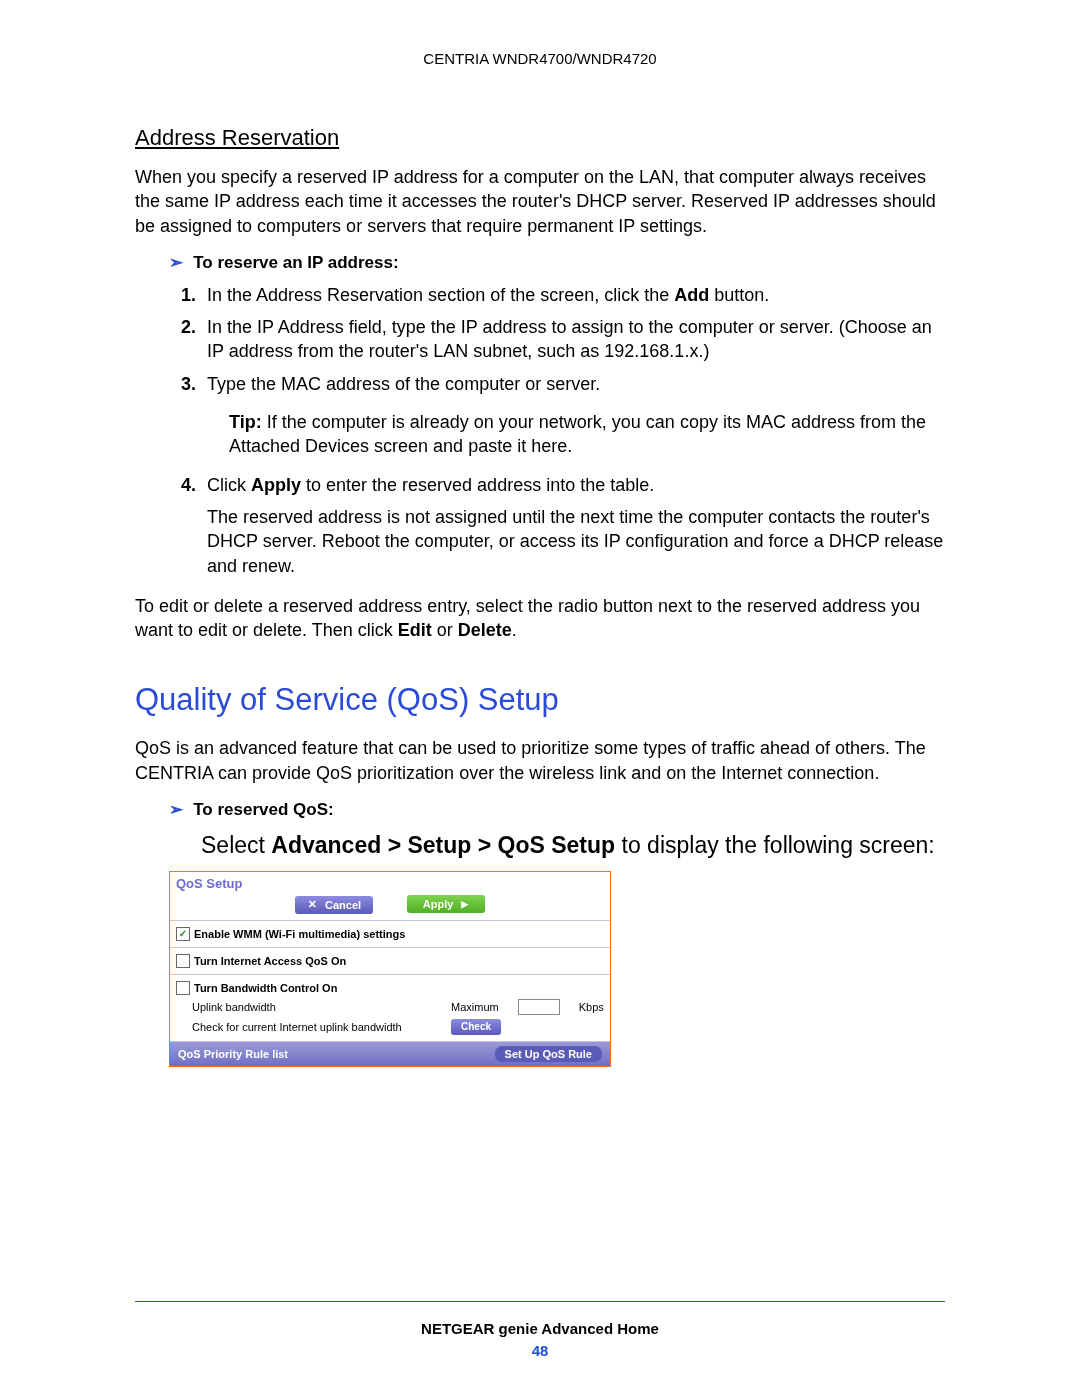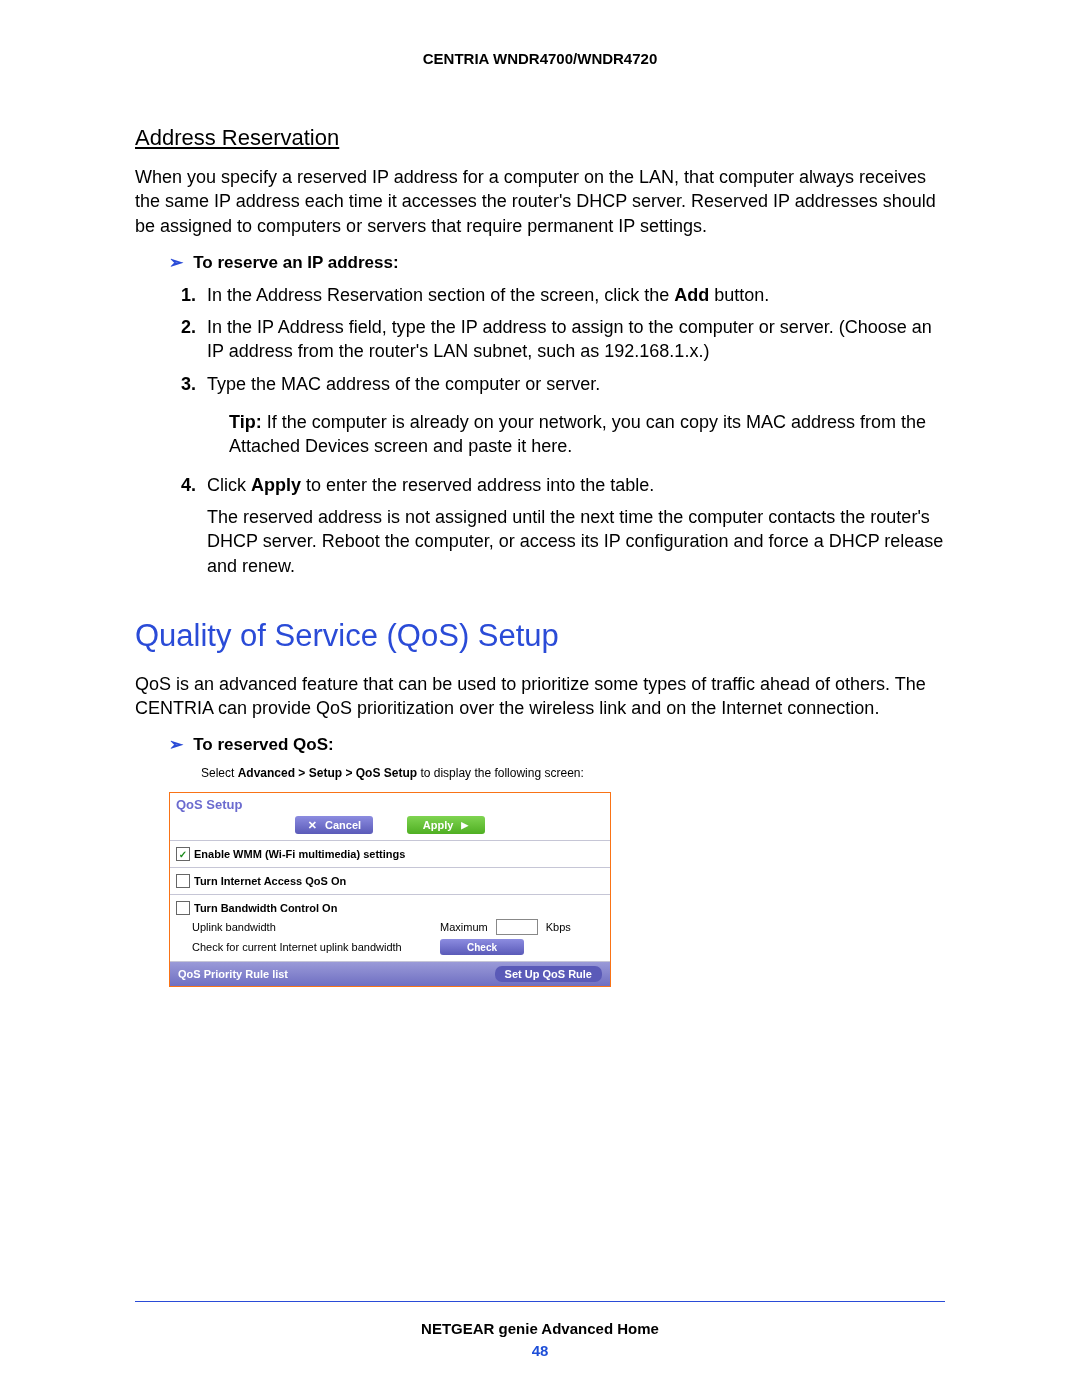--- a/index.html
+++ b/index.html
@@ -11,21 +11,21 @@
   }
   .page {
     width: 1080px;
     height: 1397px;
     position: relative;
     box-sizing: border-box;
     padding: 50px 135px 40px 135px;
   }
   .header-title {
     text-align: center;
-    font-weight: bold;
+    font-weight: normal;
     font-size: 15px;
     margin-bottom: 58px;
   }
   h2.section-h {
     font-family: "Trebuchet MS", Arial, sans-serif;
     font-weight: 500;
     color: #000;
     font-size: 22px;
     margin: 0 0 14px 0;
     text-decoration: underline;
@@ -70,21 +70,21 @@
     font-size: 18px;
     line-height: 1.35;
   }
   .tip-label { font-weight: bold; }
   .after-steps {
     font-size: 18px;
     line-height: 1.35;
     margin: 8px 0 0 0;
   }
   .indent-p {
-    font-size: 12px;
+    font-size: 23px;
     line-height: 1.35;
     margin: 10px 0 0 66px;
   }
   .bold { font-weight: bold; }
 
   
   .qos-panel {
     width: 440px;
     margin: 10px 0 0 34px;
     border: 1px solid #f97316;
@@ -148,32 +148,32 @@
     justify-content: center;
     font-size: 10px;
     color: #1a8a1a;
     background: #fff;
   }
   .sub-row {
     display: flex;
     align-items: center;
     margin: 4px 0 0 16px;
     font-size: 11px;
-    gap: 8px;
+    gap: 19px;
   }
   .sub-label { width: 240px; }
   .txt-input {
     border: 1px solid #888;
     height: 14px;
     width: 40px;
     background: #fff;
   }
   .btn-check {
     background: linear-gradient(#8c8ce0,#5a5ab8);
-    width: 84px;
+    width: 50px;
     height: 16px;
     font-size: 10px;
   }
   .qos-footer {
     background: linear-gradient(#9a9ad8,#6f6fc2);
     color: #fff;
     font-weight: bold;
     font-size: 11px;
     padding: 4px 8px;
     display: flex;
@@ -235,20 +235,23 @@
       <div class="tip">
         <span class="tip-label">Tip:</span><span>  If the computer is already on your network, you can copy its MAC address from the Attached Devices screen and paste it here.</span>
       </div>
     </li>
     <li>
       <span>Click </span><span class="bold">Apply</span><span> to enter the reserved address into the table.</span>
       <div class="after-steps">The reserved address is not assigned until the next time the computer contacts the router's DHCP server. Reboot the computer, or access its IP configuration and force a DHCP release and renew.</div>
     </li>
   </ol>
 
+  <p class="body" style="margin-top:16px;">
+    <span>To edit or delete a reserved address entry, select the radio button next to the reserved address you want to edit or delete. Then click </span><span class="bold">Edit</span><span> or </span><span class="bold">Delete</span><span>.</span>
+  </p>
 
   <h1 class="qos-h">Quality of Service (QoS) Setup</h1>
   <p class="body">QoS is an advanced feature that can be used to prioritize some types of traffic ahead of others. The CENTRIA can provide QoS prioritization over the wireless link and on the Internet connection.</p>
 
   <div class="proc-head">
     <span class="arrow">➢</span><span>To reserved QoS:</span>
   </div>
 
   <p class="indent-p">
     <span>Select </span><span class="bold">Advanced &gt; Setup &gt; QoS Setup</span><span> to display the following screen:</span>

